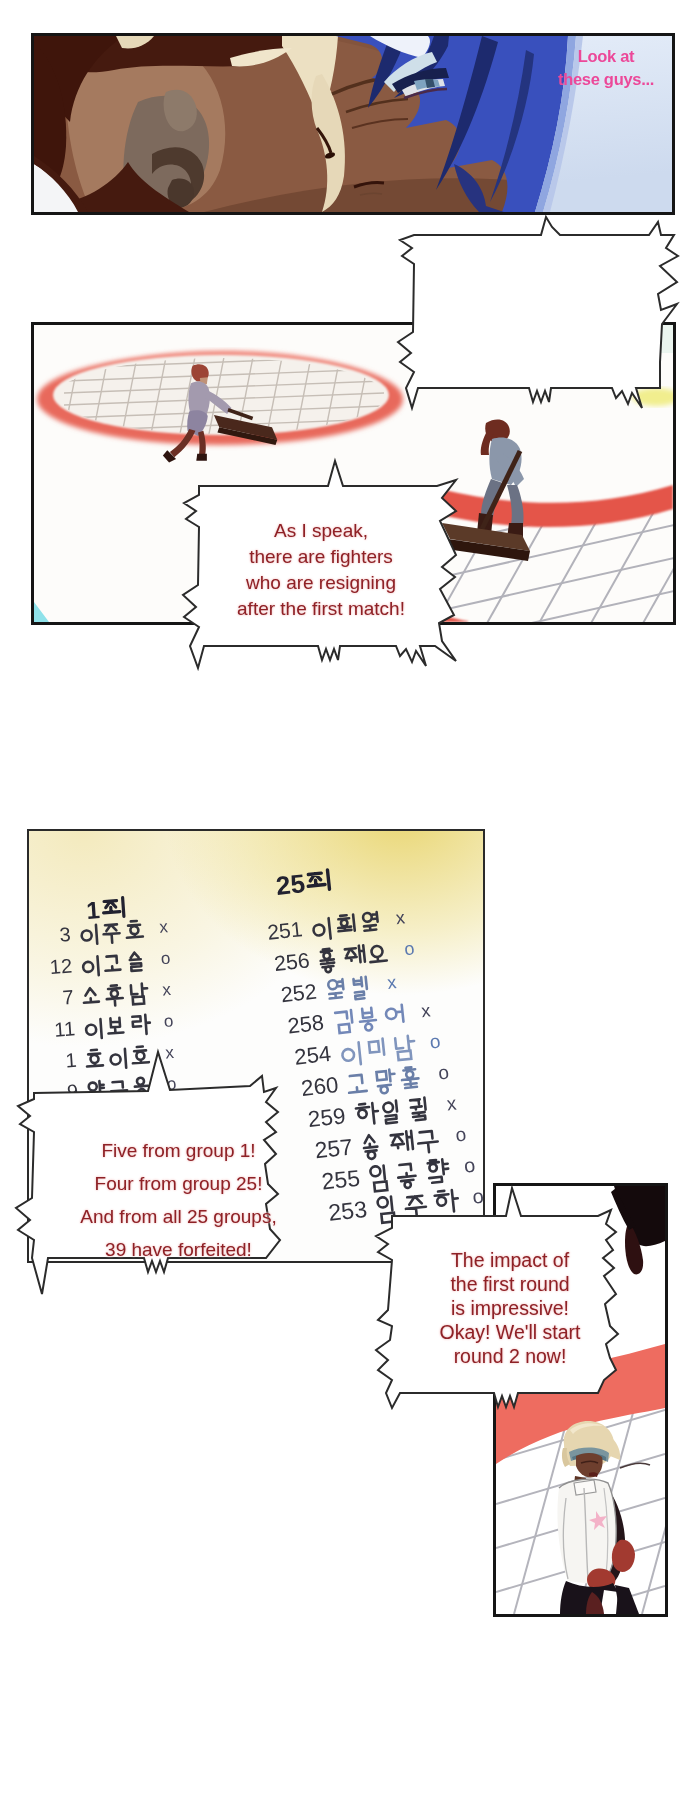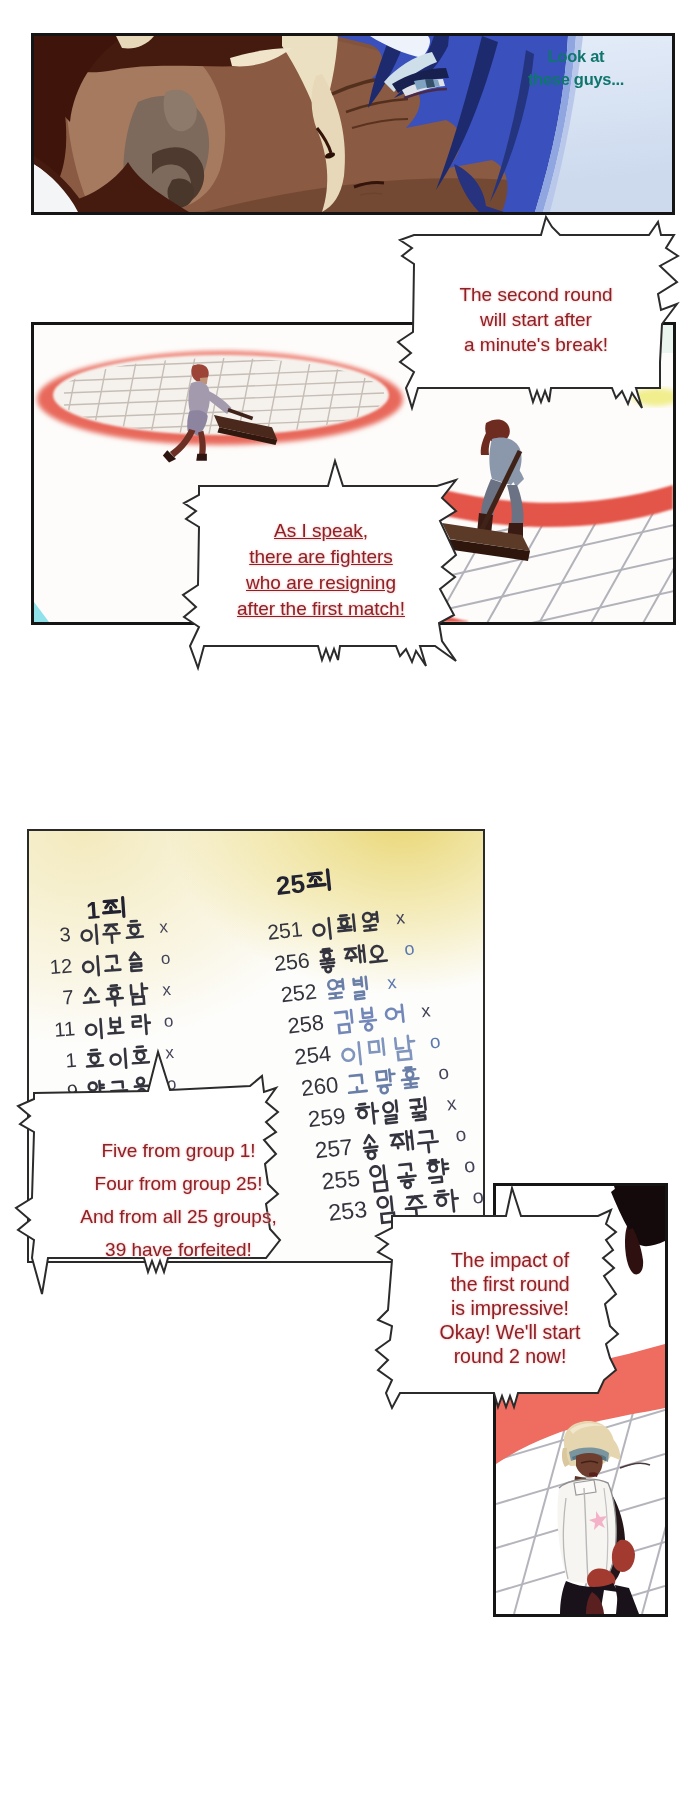--- a/index.html
+++ b/index.html
@@ -88,21 +88,21 @@
 
 <path d="M380,45 C389,43 398,43 404,44 L406,51 C398,50 389,52 383,54 Z" fill="#7fa3c0"></path>
 <path d="M391,43 L399,43 L401,51 L393,52 Z" fill="#35506b"></path>
 
 <path d="M370,62 C384,57 400,53 413,53" fill="none" stroke="#4a2a4a" stroke-width="2.5"></path>
 
 <path d="M534,0 C531,60 519,118 501,176 L509,176 C526,120 538,58 542,0 Z" fill="#8fa6e0"></path>
 <path d="M542,0 C538,58 526,120 509,176 L516,176 C531,120 543,55 549,0 Z" fill="#b9c8ea"></path>
 </svg>
 
-<div class="abs" style="left:484px;top:9px;width:116px;text-align:center;color:#0f766e;font-size:16.5px;line-height:23px;font-weight:bold;letter-spacing:-0.3px;font-family:'Liberation Sans',sans-serif;">Look at<br>these guys...</div>
+<div class="abs" style="left:514px;top:9px;width:116px;text-align:center;color:#ec4899;font-size:16.5px;line-height:23px;font-weight:bold;letter-spacing:-0.3px;font-family:'Liberation Sans',sans-serif;">Look at<br>these guys...</div>
 </div>
 
 <div class="abs" style="left:31px;top:322px;width:645px;height:303px;background:#fdfcfa;border:3px solid #151515;box-sizing:border-box;overflow:hidden;">
 <svg width="639" height="297" viewBox="0 0 639 297" style="position:absolute;left:0;top:0;">
 <defs>
 <filter id="blur1">
             <feGaussianBlur stdDeviation="1.2"></feGaussianBlur>
           </filter>
 <filter id="blur2">
             <feGaussianBlur stdDeviation="2.5"></feGaussianBlur>
@@ -430,31 +430,30 @@
 
 <svg class="abs" style="left:396px;top:212px;" width="290" height="215" viewBox="0 0 290 215">
 <polygon fill="#ffffff" stroke="#2b2b2b" stroke-width="2" points="
 18,23 145,23 150,5 156,15 164,23 253,23 262,10 265,23 278,23
 270,36 282,44 264,54 281,70 262,82 265,98 281,92 266,112 264,150 264,176
 240,176 246,196 236,181 232,192 226,179 220,186 216,176
 155,176 153,190 149,179 145,190 141,179 137,190 133,176
 22,176 16,196 10,176 18,160 4,150 15,141 2,130 17,120 18,52 6,44 16,36 4,28"></polygon>
 </svg>
 
-<div class="btxt" style="left:416px;top:282px;width:240px;font-size:19px;line-height:25px;">The second round<br>will start after<br>a minute's break!</div>
 
 <svg class="abs" style="left:180px;top:455px;" width="290" height="225" viewBox="0 0 290 225">
 <polygon fill="#ffffff" stroke="#2b2b2b" stroke-width="2" points="
 19,31 148,31 155,6 163,31 257,31 276,25 262,43 276,56 260,66 276,100 262,112 275,122 260,134 274,160 259,168 262,186 276,206 255,191
 240,191 246,211 236,196 232,207 226,194 220,201 216,191
 160,191 158,205 154,194 150,205 146,194 142,205 138,191
 24,191 18,213 10,191 19,172 4,162 16,152 3,140 18,130 19,72 6,64 16,56 4,48 19,40"></polygon>
 </svg>
 
-<div class="btxt" style="left:196px;top:518px;width:250px;font-size:19px;line-height:26px;text-decoration:underline;">As I speak,<br>there are fighters<br>who are resigning<br>after the first match!</div>
+<div class="btxt" style="left:196px;top:518px;width:250px;font-size:19px;line-height:26px;">As I speak,<br>there are fighters<br>who are resigning<br>after the first match!</div>
 
 <svg class="abs" style="left:8px;top:1044px;" width="280" height="260" viewBox="0 0 280 260">
 <polygon fill="#ffffff" stroke="#2b2b2b" stroke-width="2" points="
 26,49 140,47 150,8 162,46 242,42 254,32 256,48 268,44 258,58 270,68 258,78 268,88 256,96 268,110 257,120 260,140 270,150 258,160 262,185 272,196 258,214
 160,214 156,228 152,217 148,228 144,217 140,228 136,214
 40,214 34,250 24,214 26,196 10,186 22,176 8,164 24,154 26,88 12,80 22,72 10,62 26,55"></polygon>
 </svg>
 
 <div class="btxt" style="left:28px;top:1134px;width:245px;font-size:19px;line-height:33px;padding-left:28px;">Five from group 1!<br>Four from group 25!<br>And from all 25 groups,<br>39 have forfeited!</div>
 

